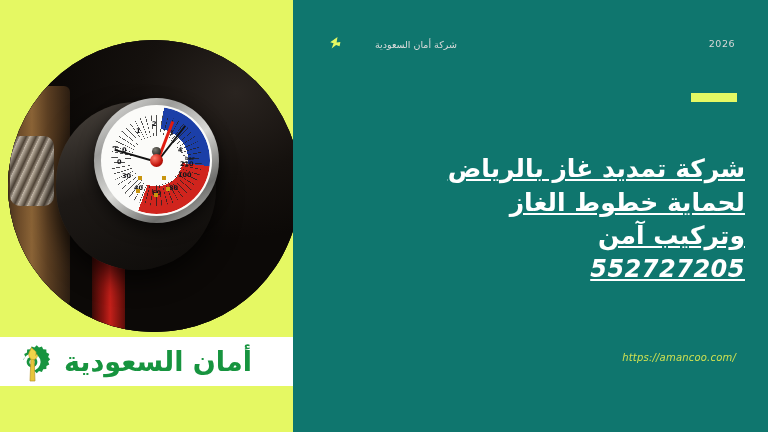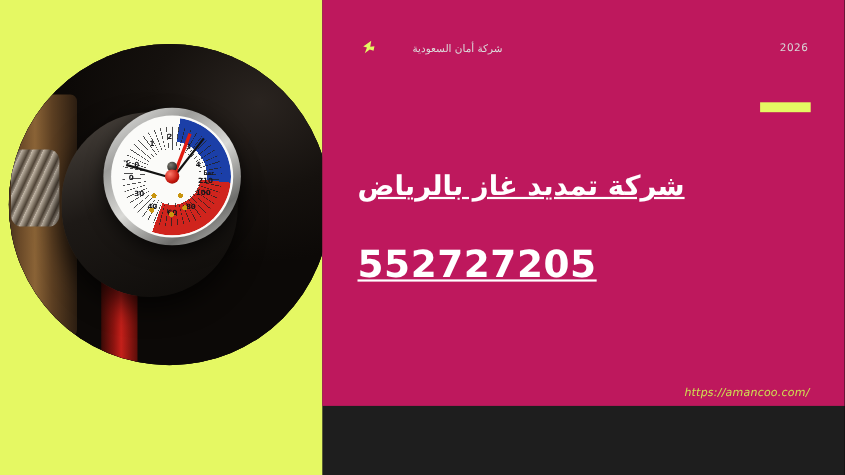--- a/index.html
+++ b/index.html
@@ -236,22 +236,22 @@
     letter-spacing: -0.5px;
     line-height: 1;
   }
 
   
   .right-panel {
     position: absolute;
     left: 293px;
     top: 0;
     width: 475px;
-    height: 369px;
-    background: #be185d;
+    height: 432px;
+    background: #0f766e;
   }
   .brandbar {
     position: absolute;
     left: 34px;
     top: 36px;
     display: flex;
     align-items: center;
     gap: 32px;
   }
   .bolt-icon {
@@ -281,35 +281,36 @@
     top: 93px;
     width: 46px;
     height: 9px;
     background: #e5f863;
   }
   .headline {
     position: absolute;
     right: 23px;
     top: 152px;
     width: 420px;
-    text-align: left;
+    text-align: right;
     direction: rtl;
     color: #ffffff;
     font-size: 25px;
     font-weight: bold;
     line-height: 1.34;
     font-family: "DejaVu Sans", sans-serif;
     text-decoration: underline;
     text-underline-offset: 2px;
     text-decoration-thickness: 2px;
   }
   .headline .phone {
     display: block;
     direction: ltr;
-    font-size: 34px;
+    font-style: italic;
+    font-size: 24px;
     letter-spacing: .5px;
   }
   .site-url {
     position: absolute;
     right: 32px;
     top: 352px;
     color: #cfe152;
     font-size: 10px;
     font-style: italic;
     font-family: "DejaVu Sans", sans-serif;
@@ -355,39 +356,56 @@
             <div class="needle-black"></div>
             <div class="needle-black2"></div>
             <div class="needle-red"></div>
             <div class="hub2"></div>
             <div class="hub"></div>
           </div>
         </div>
       </div>
     </div>
 
+    <div class="logo-banner">
+      <span class="logo-mark">
+        <svg viewBox="0 0 46 44" width="46" height="44" aria-hidden="true">
+          <g fill="#17943f">
+            <path d="M23 4.5
+                     l3.0 1.1 2.3-2.2 2.3 2.2 3.0-1.1 1.3 2.9 3.2.2 .1 3.2 2.9 1.4-1.2 3.0 2.1 2.4-2.1 2.4 1.2 3.0-2.9 1.4-.1 3.2-3.2.2-1.3 2.9-3.0-1.1-2.3 2.2-2.3-2.2-3.0 1.1-1.3-2.9-3.2-.2-.1-3.2-2.9-1.4 1.2-3.0-2.1-2.4 2.1-2.4-1.2-3.0 2.9-1.4 .1-3.2 3.2-.2z" transform="translate(-1,2) scale(0.98)"></path>
+          </g>
+          <circle cx="22" cy="22" r="8.6" fill="#ffffff"></circle>
+          <circle cx="22" cy="22" r="5.4" fill="#17943f"></circle>
+          <circle cx="22" cy="22" r="2.6" fill="#ffffff"></circle>
+          <path d="M21 16 L20 41 L25 41 L24 16 Z" fill="#e8c53a" stroke="#b8942a" stroke-width="0.7"></path>
+          <path d="M20 18 C17 13.5 20.5 11 21.5 7.5 C23.5 11 27.5 10 25.5 15.5 C27.5 13 28.5 16 26 18.5 C24.5 20 21.5 20 20 18 Z" fill="#f2d44a" stroke="#c9a327" stroke-width="0.7"></path>
+        </svg>
+      </span>
+      <span class="logo-text">أمان السعودية</span>
+    </div>
   </div>
 
   <div class="right-panel">
 
     <div class="brandbar">
       <span class="bolt-icon">
         <svg viewBox="0 0 16 16" width="16" height="16" aria-hidden="true">
           <path d="M10.5 1 L3.2 6.2 L6.6 7.2 L4.6 12.4 L9.1 9.0 L12.6 10.2 L13.4 6.0 L9.6 6.6 Z" fill="#e5f863"></path>
         </svg>
       </span>
       <span class="brand-name">شركة أمان السعودية</span>
     </div>
 
     <div class="year">2026</div>
 
     <div class="accent-bar"></div>
 
     <div class="headline">
       <span>شركة تمديد غاز بالرياض</span><br>
-      <br>
+      <span>لحماية خطوط الغاز</span><br>
+      <span>وتركيب آمن</span>
       <span class="phone">552727205</span>
     </div>
 
     <div class="site-url">https://amancoo.com/</div>
   </div>
 
 </div>
 
 </body></html>

